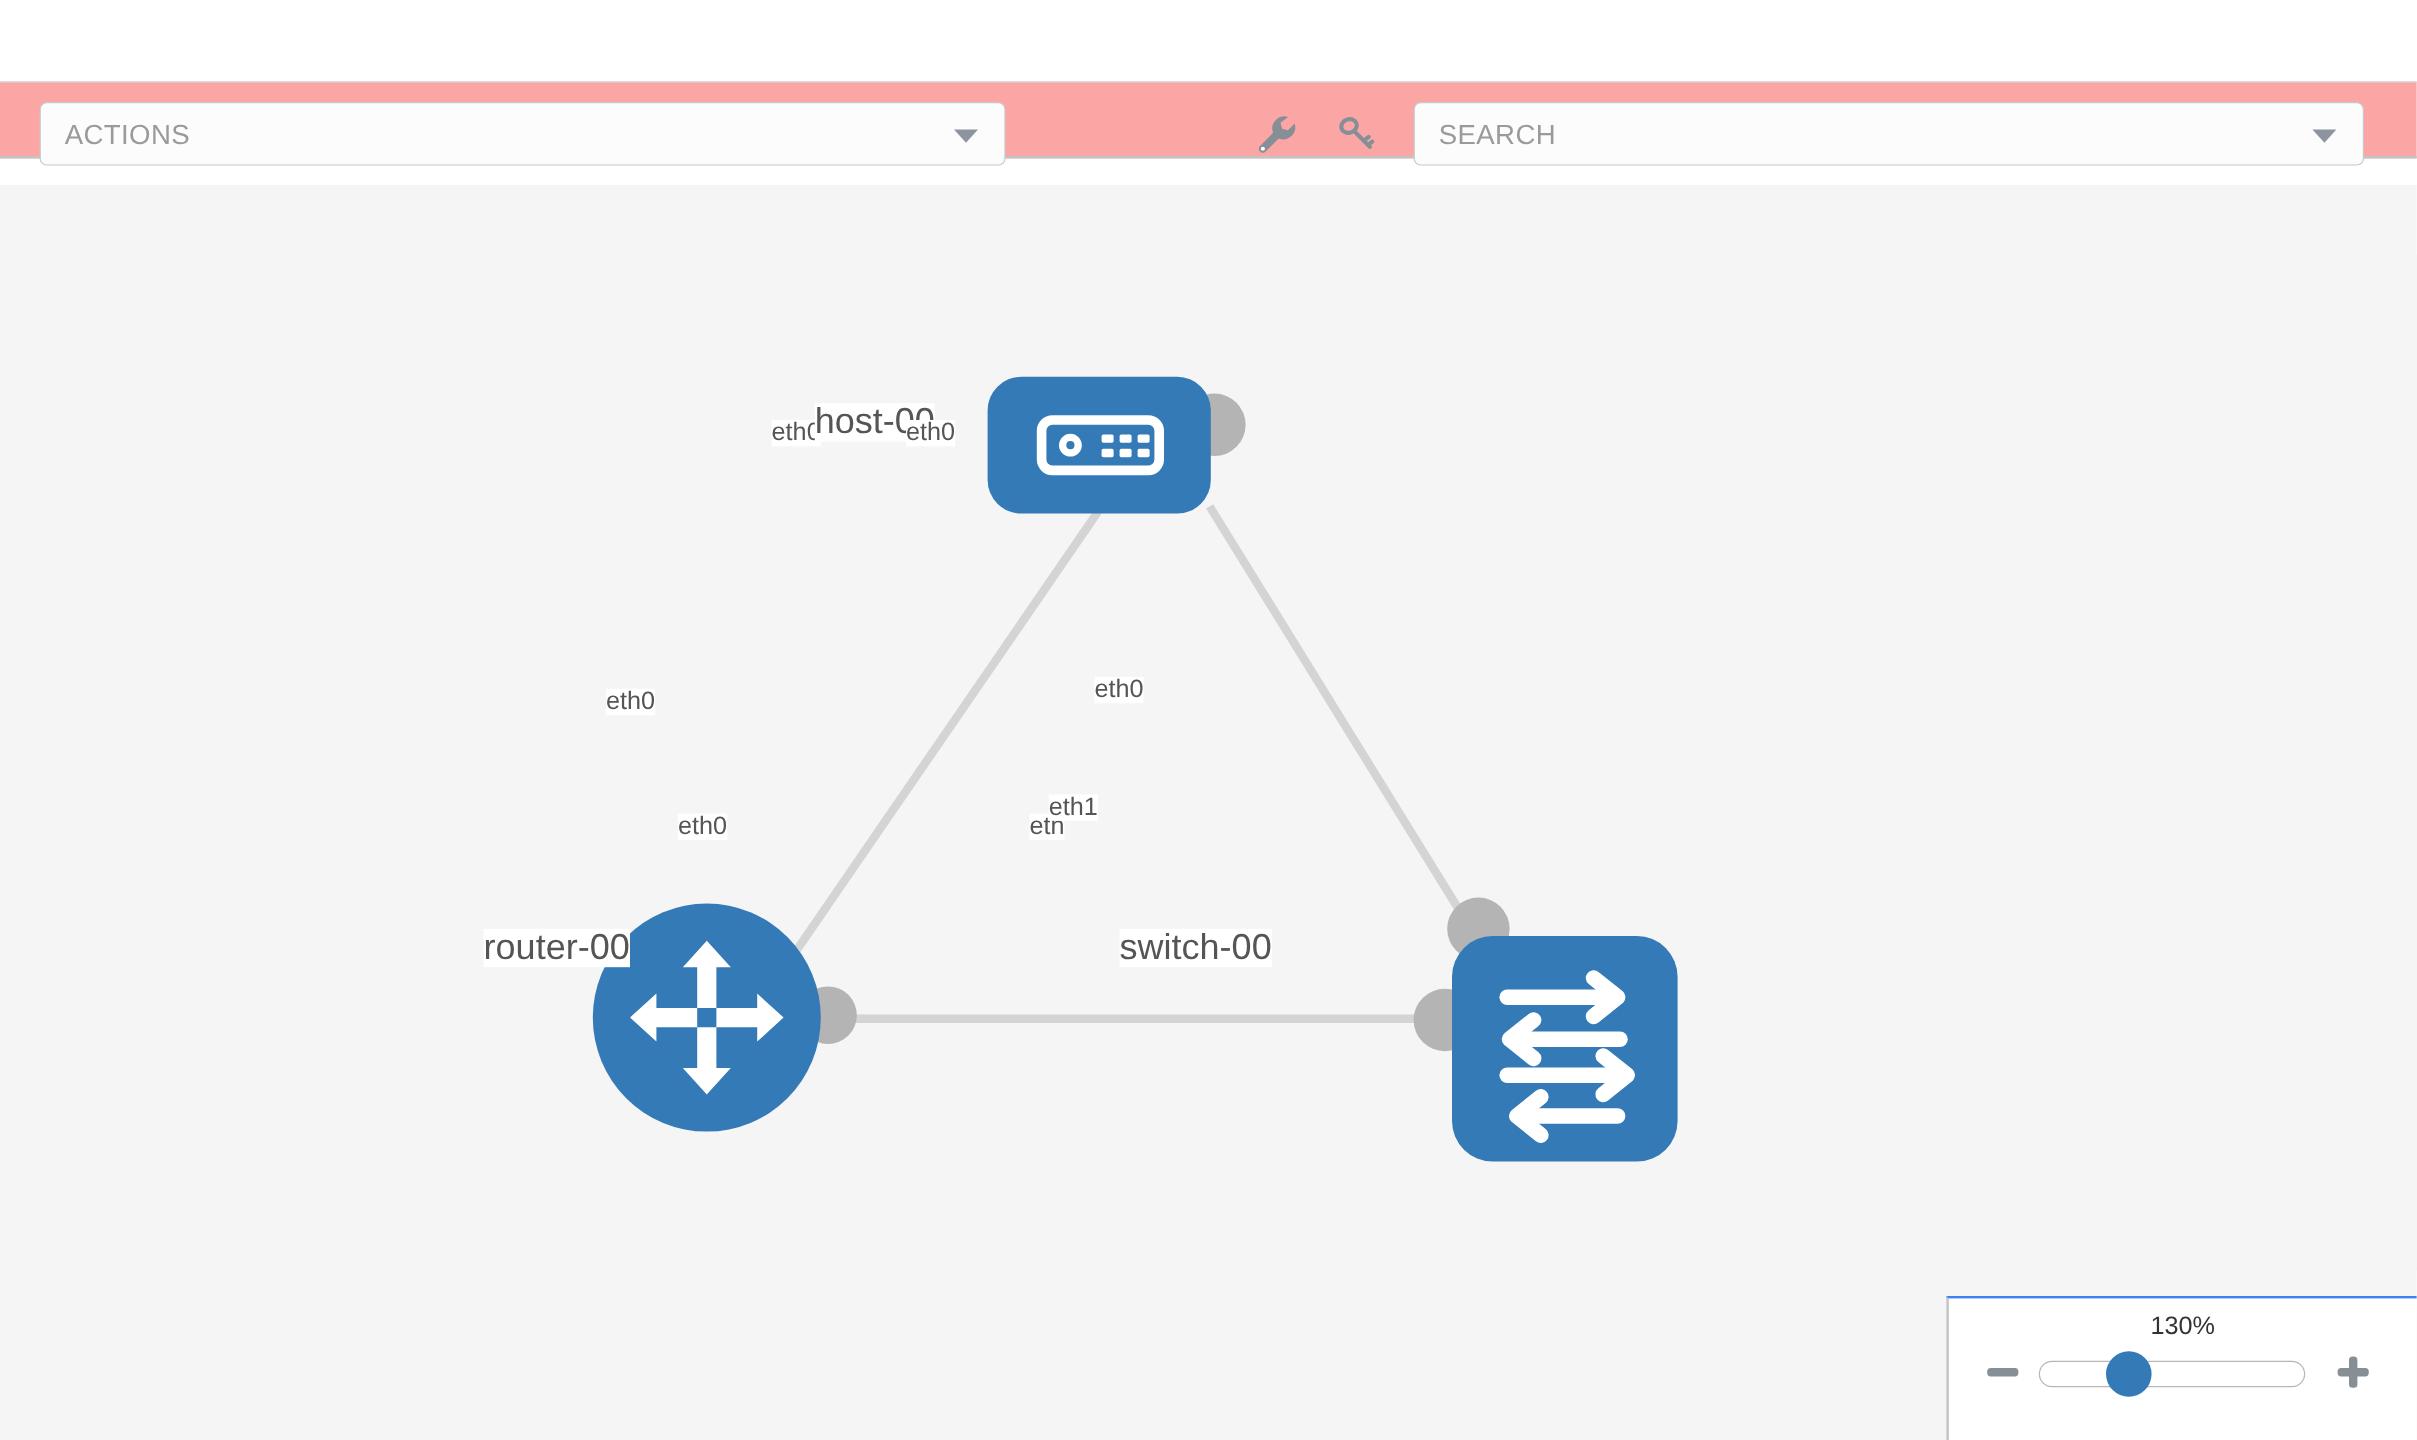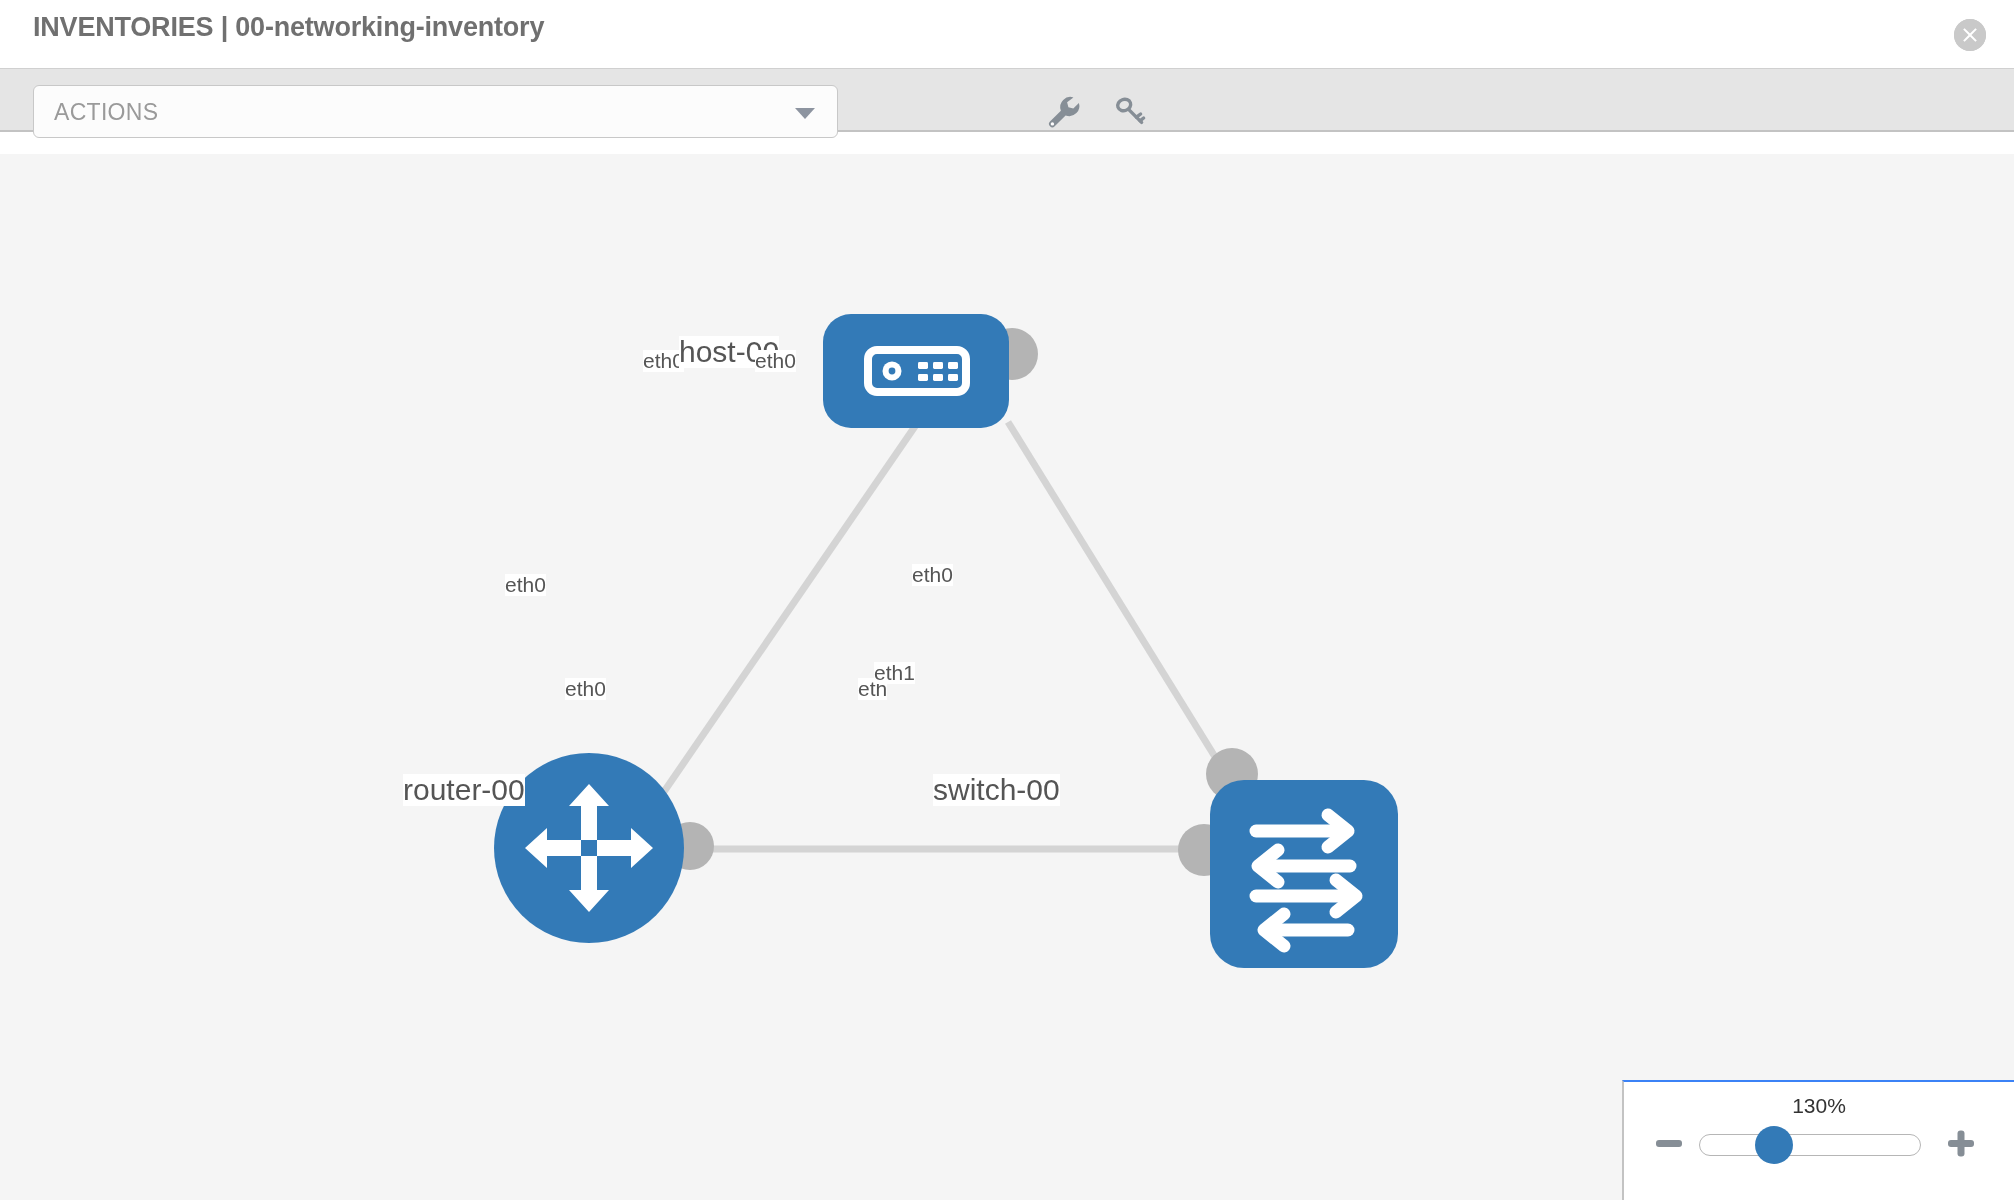--- a/index.html
+++ b/index.html
@@ -43,21 +43,21 @@
     background: #c9c9c9;
     cursor: pointer;
   }
   .close-btn svg { display: block; }
 
   
   .toolbar {
     position: absolute;
     left: 0; top: 68px;
     width: 2014px; height: 64px;
-    background: #e5e5e5;
+    background: #fca5a5;
     border-top: 1px solid #d0d0d0;
     border-bottom: 2px solid #c3c3c3;
   }
   .actions-select {
     position: absolute;
     left: 33px; top: 16px;
     width: 805px; height: 53px;
     background: #fcfcfc;
     border: 1px solid #c8c8c8;
     border-radius: 6px;
@@ -173,29 +173,20 @@
     border-radius: 50%;
     background: #337ab7;
     cursor: pointer;
   }
 </style>
 </head>
 <body>
 
 <div id="app">
 
-  <div class="header">
-    <div class="header-title">INVENTORIES | 00-networking-inventory</div>
-    <div class="close-btn">
-      <svg width="32" height="32" viewBox="0 0 32 32" aria-hidden="true">
-        <circle cx="16" cy="16" r="16" fill="#c9c9c9"></circle>
-        <path d="M10.6 9.2 L16 14.6 L21.4 9.2 L22.8 10.6 L17.4 16 L22.8 21.4 L21.4 22.8 L16 17.4 L10.6 22.8 L9.2 21.4 L14.6 16 L9.2 10.6 Z" fill="#ffffff"></path>
-      </svg>
-    </div>
-  </div>
 
   <div class="toolbar">
 
     <div class="actions-select">
       <span class="actions-label">ACTIONS</span>
       <span class="caret"></span>
     </div>
 
     <div class="tool-icon wrench">
       <svg width="42" height="42" viewBox="0 0 42 42" aria-hidden="true">
@@ -210,20 +201,24 @@
       <svg width="42" height="42" viewBox="0 0 42 42" aria-hidden="true">
         <g fill="none" stroke="#868e96" stroke-width="3.4" stroke-linecap="round">
           <ellipse cx="15.2" cy="14.0" rx="6.6" ry="5.6" transform="rotate(-20 15.2 14.0)"></ellipse>
           <path d="M19.6 18.4 L32.6 31.4"></path>
           <path d="M27.4 26.2 L31.6 23.0"></path>
           <path d="M31.0 29.8 L34.6 27.0"></path>
         </g>
       </svg>
     </div>
 
+    <div class="search-box">
+      <span class="search-label">SEARCH</span>
+      <span class="caret"></span>
+    </div>
   </div>
 
   <div class="canvas">
 
     <svg class="topology-svg" viewBox="0 0 2014 1046">
 
       <g>
 
         <line x1="918" y1="268" x2="628" y2="690" stroke="#d4d4d4" stroke-width="7"></line>
 

